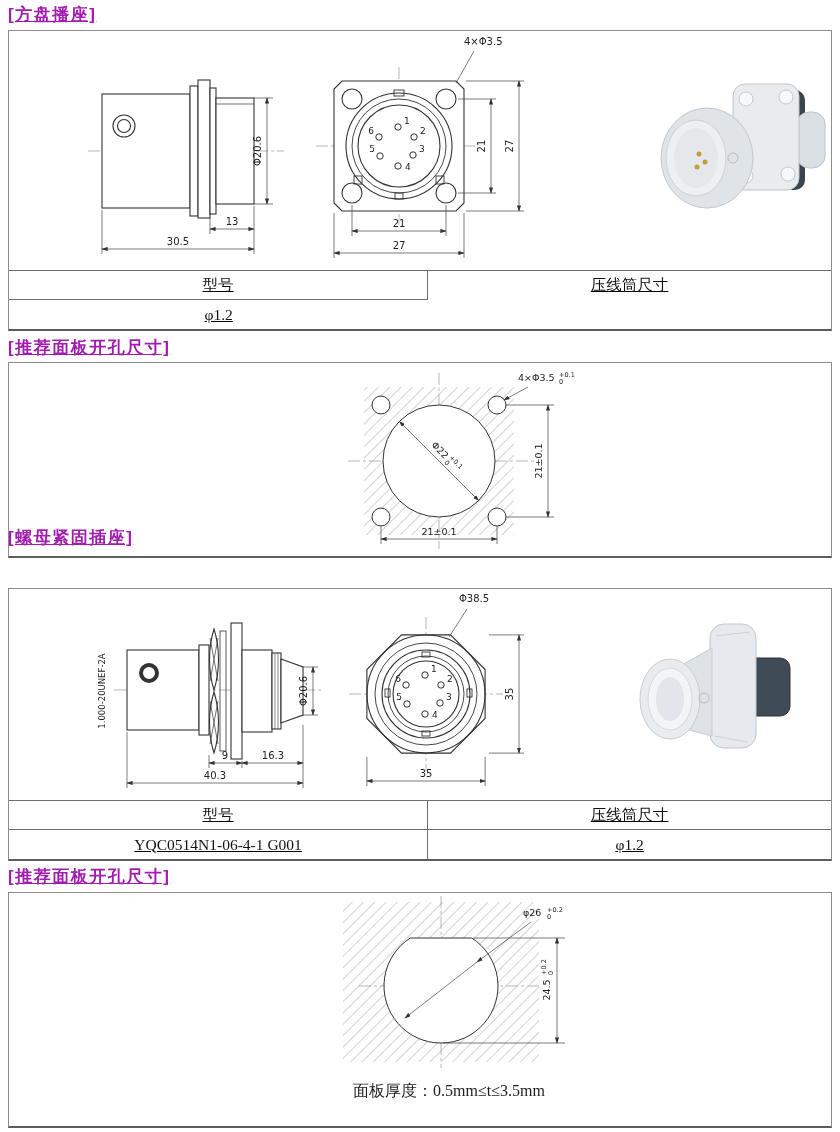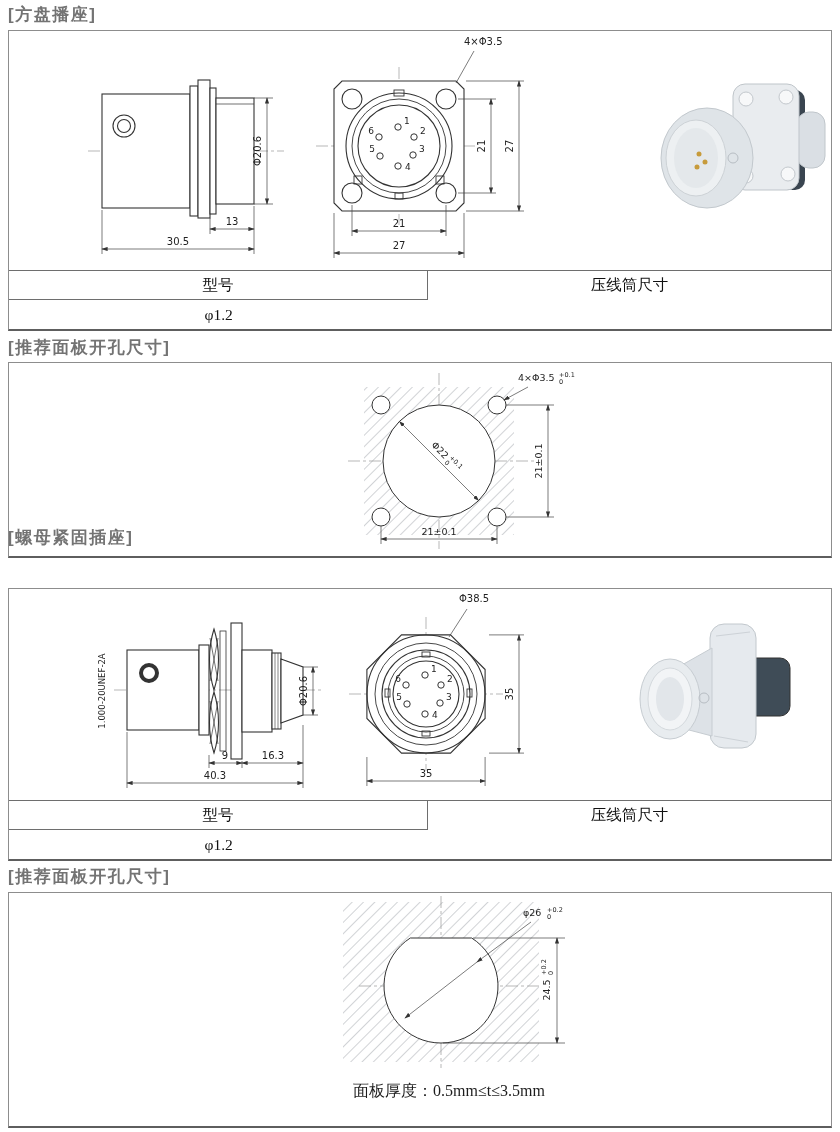--- a/index.html
+++ b/index.html
@@ -1,23 +1,23 @@
 <!DOCTYPE html>
 <html><head>
 <meta charset="utf-8">
 <style>
   html,body{margin:0;padding:0;}
   body{width:840px;height:1132px;position:relative;background:#ffffff;
        font-family:"Liberation Serif",serif;overflow:hidden;}
   .hd{position:absolute;left:8px;font:bold 17px "Liberation Sans",sans-serif;
-      color:#737373;letter-spacing:1.5px;white-space:nowrap;}
+      color:#a21caf;letter-spacing:1.5px;white-space:nowrap;text-decoration:underline;}
   .box{position:absolute;left:8px;width:822px;background:#fff;
        border:1px solid #8d8d8d;border-bottom:2px solid #5e5e5e;}
   .spec{position:absolute;left:0;right:0;bottom:0;display:grid;
-        grid-template-columns:51% 49%;}
+        grid-template-columns:51% 49%;text-decoration:underline;}
   .spec .c{border-top:1px solid #6e6e6e;display:flex;align-items:center;
            justify-content:center;font:15.5px "Liberation Serif",serif;color:#111;}
   .spec .c.l{border-right:1px solid #6e6e6e;}
   .spec .hrow{height:28px;}
   .spec .drow{height:29px;}
   svg{position:absolute;overflow:visible;}
   svg text{font-family:"DejaVu Sans",sans-serif;fill:#222;}
   .cap{position:absolute;text-align:center;color:#1d1d1d;
        font:16px "Liberation Serif",serif;line-height:21px;}
 </style>
@@ -294,20 +294,21 @@
       <ellipse cx="44" cy="103" rx="30" ry="40" fill="#e8ecef" stroke="#c6ccd1"></ellipse>
       <ellipse cx="44" cy="103" rx="22" ry="31" fill="#f2f4f6" stroke="#d4d9dd"></ellipse>
       <ellipse cx="44" cy="103" rx="14" ry="22" fill="#e2e6ea"></ellipse>
       <circle cx="78" cy="102" r="5" fill="none" stroke="#b7bdc3"></circle>
     </g>
   </svg>
 
   <div class="spec">
     <div class="c l hrow">型号</div>
     <div class="c hrow">压线筒尺寸</div>
+    <div class="c l drow">YQC0514N1-06-4-1 G001</div>
     <div class="c drow">φ1.2</div>
   </div>
 </div>
 
 <div class="hd" style="top:865px">[推荐面板开孔尺寸]</div>
 
 <div class="box" style="top:892px;height:233px">
   <svg style="left:292px;top:3px" width="290" height="175" viewBox="0 0 290 175">
     <defs>
       <pattern id="hH" width="8" height="8" patternUnits="userSpaceOnUse" patternTransform="rotate(45)">

